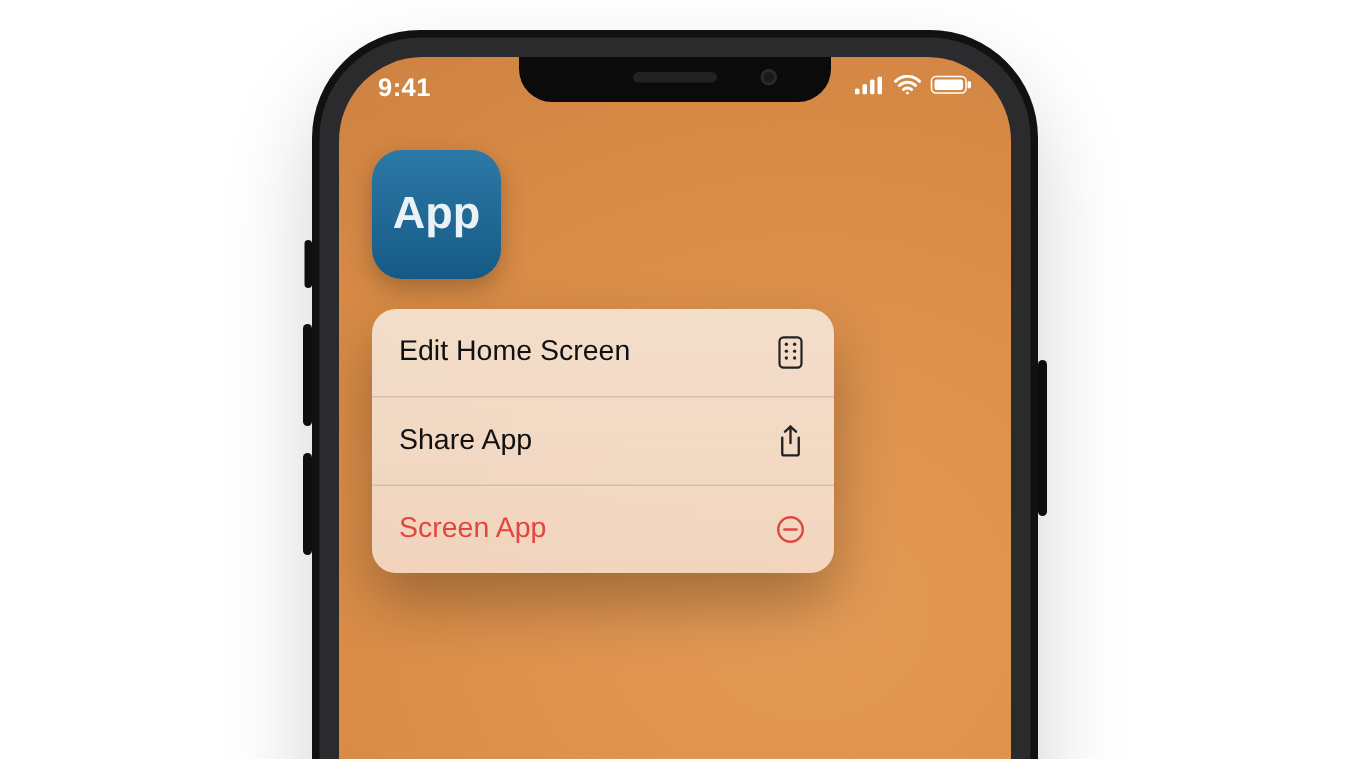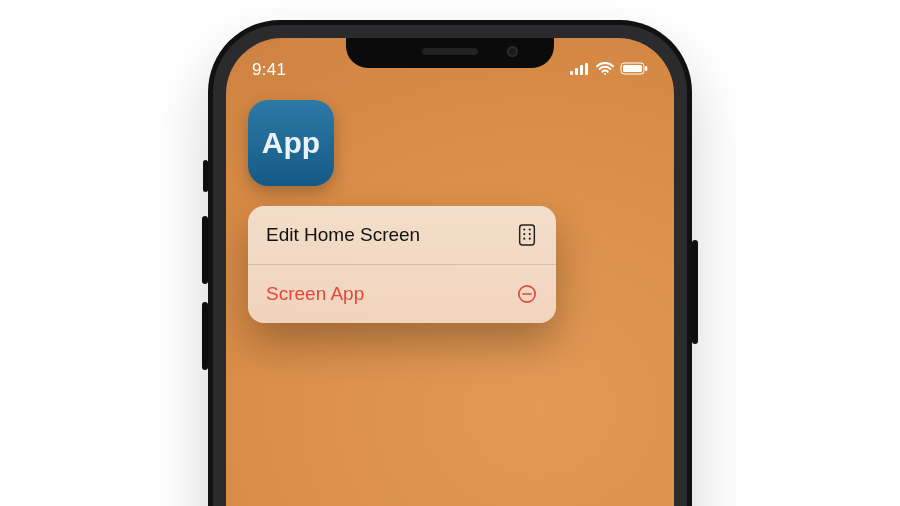--- a/index.html
+++ b/index.html
@@ -21,21 +21,21 @@
       radial-gradient(900px 700px at 85% 120%, #e9653e 0%, #e9653e 18%, rgba(233,101,62,0) 45%),
       radial-gradient(1000px 900px at 70% 40%, #e39a55 0%, #d88b46 35%, rgba(216,139,70,0) 60%),
       radial-gradient(1000px 1200px at -25% 120%, #0e3d66 0%, #1b5a7f 20%, rgba(27,90,127,0) 45%),
       linear-gradient(180deg,#c87c3f 0%,#cf8443 30%,#d07c3f 55%,#c96a37 100%);
   }
   .notch{position:absolute;top:0;left:50%;transform:translateX(-50%);width:208px;height:30px;background:#0b0b0c;border-radius:0 0 22px 22px}
   .notch .speaker{position:absolute;left:50%;top:10px;transform:translateX(-50%);width:56px;height:7px;border-radius:4px;background:#222}
   .notch .cam{position:absolute;right:36px;top:8px;width:11px;height:11px;border-radius:50%;background:#1a1a1c;box-shadow:inset 0 0 0 2px #2a2a2d}
 
   
-  .status{position:absolute;top:20px;left:0;right:0;height:24px;display:flex;justify-content:space-between;align-items:center;color:#fff;padding:0 26px;font-weight:400}
+  .status{position:absolute;top:9px;left:0;right:0;height:24px;display:flex;justify-content:space-between;align-items:center;color:#fff;padding:0 26px;font-weight:700}
   .status .time{font-size:17px;letter-spacing:.3px}
   .status .right{display:flex;align-items:center;gap:6px}
 
   
   .app-icon{position:absolute;left:22px;top:62px;width:86px;height:86px;border-radius:20px;background:linear-gradient(180deg,#2d79a6 0%,#155a86 100%);display:flex;align-items:center;justify-content:center;color:#eaf2f7;font-size:30px;font-weight:700;box-shadow:0 6px 16px rgba(0,0,0,.25)}
 
   
   .menu{position:absolute;left:22px;top:168px;width:308px;border-radius:16px;overflow:hidden;
     background:linear-gradient(180deg,rgba(245,233,220,.88),rgba(245,223,208,.86));
     backdrop-filter:blur(8px);box-shadow:0 20px 40px rgba(0,0,0,.28)}
@@ -105,20 +105,30 @@
               <circle cx="7" cy="6" r="1.2" fill="currentColor" stroke="none"></circle>
               <circle cx="13" cy="6" r="1.2" fill="currentColor" stroke="none"></circle>
               <circle cx="7" cy="11" r="1.2" fill="currentColor" stroke="none"></circle>
               <circle cx="13" cy="11" r="1.2" fill="currentColor" stroke="none"></circle>
               <circle cx="7" cy="16" r="1.2" fill="currentColor" stroke="none"></circle>
               <circle cx="13" cy="16" r="1.2" fill="currentColor" stroke="none"></circle>
             </svg>
           </span>
         </div>
 
+        <div class="menu-item">
+          <span>Share App</span>
+          <span class="glyph">
+            <svg viewBox="0 0 20 24" fill="none" stroke="currentColor" stroke-width="1.7" stroke-linecap="round" stroke-linejoin="round">
+              <path d="M10 1.5v12"></path>
+              <path d="M6 5.2 10 1.5l4 3.7"></path>
+              <path d="M4 9.5v11.5a1.5 1.5 0 0 0 1.5 1.5h9a1.5 1.5 0 0 0 1.5-1.5V9.5"></path>
+            </svg>
+          </span>
+        </div>
 
         <div class="menu-item destructive">
           <span>Screen App</span>
           <span class="glyph">
             <svg viewBox="0 0 22 22" fill="none" stroke="currentColor" stroke-width="1.8" stroke-linecap="round">
               <circle cx="11" cy="11" r="9"></circle>
               <line x1="6.5" y1="11" x2="15.5" y2="11"></line>
             </svg>
           </span>
         </div>

